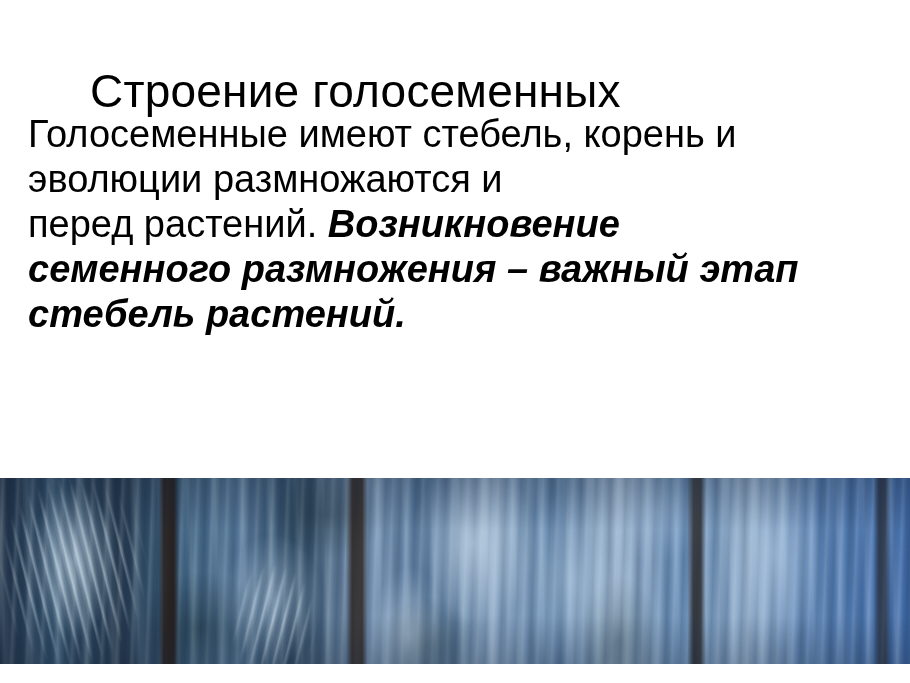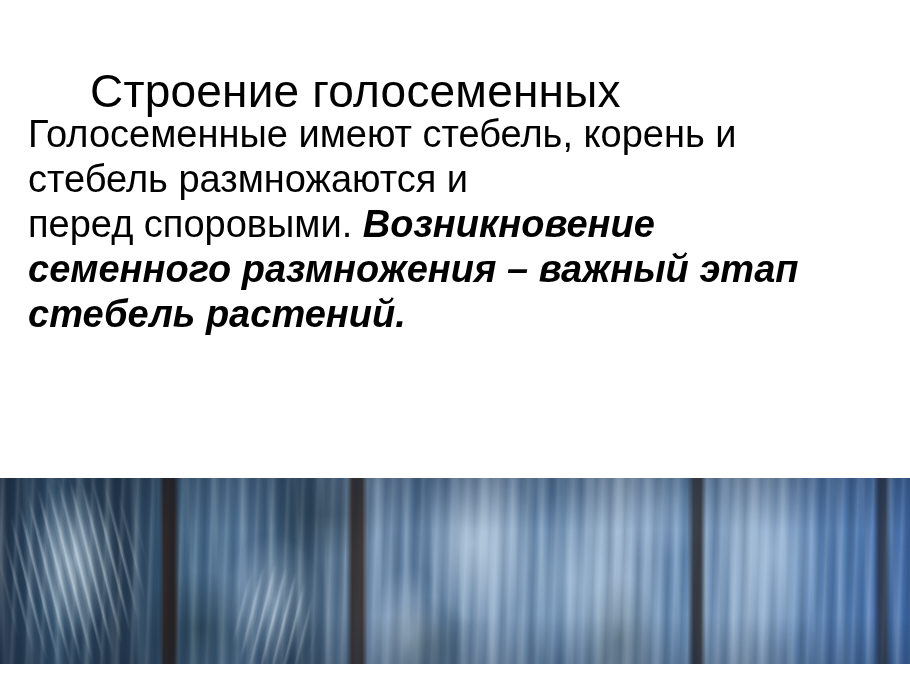--- a/index.html
+++ b/index.html
@@ -166,22 +166,22 @@
 </style>
 </head>
 <body>
 
 <div id="slide">
 
   <h1 id="slide-title">Строение голосеменных</h1>
 
   <div id="body-text">
     <span class="line">Голосеменные имеют стебель, корень и</span>
-    <span class="line">стебель размножаются и</span>
-    <span class="line"><span>перед споровыми. </span><span class="emph">Возникновение</span></span>
+    <span class="line">эволюции размножаются и</span>
+    <span class="line"><span>перед растений. </span><span class="emph">Возникновение</span></span>
     <span class="line emph">семенного размножения – важный этап</span>
     <span class="line emph">стебель растений.</span>
   </div>
 
   <div id="photo-band">
     <div class="ph-layer ph-base"></div>
     <div class="ph-layer ph-streaks"></div>
     <div class="ph-layer ph-green"></div>
     <div class="ph-layer ph-frost"></div>
     <div class="ph-layer ph-trunks"></div>

